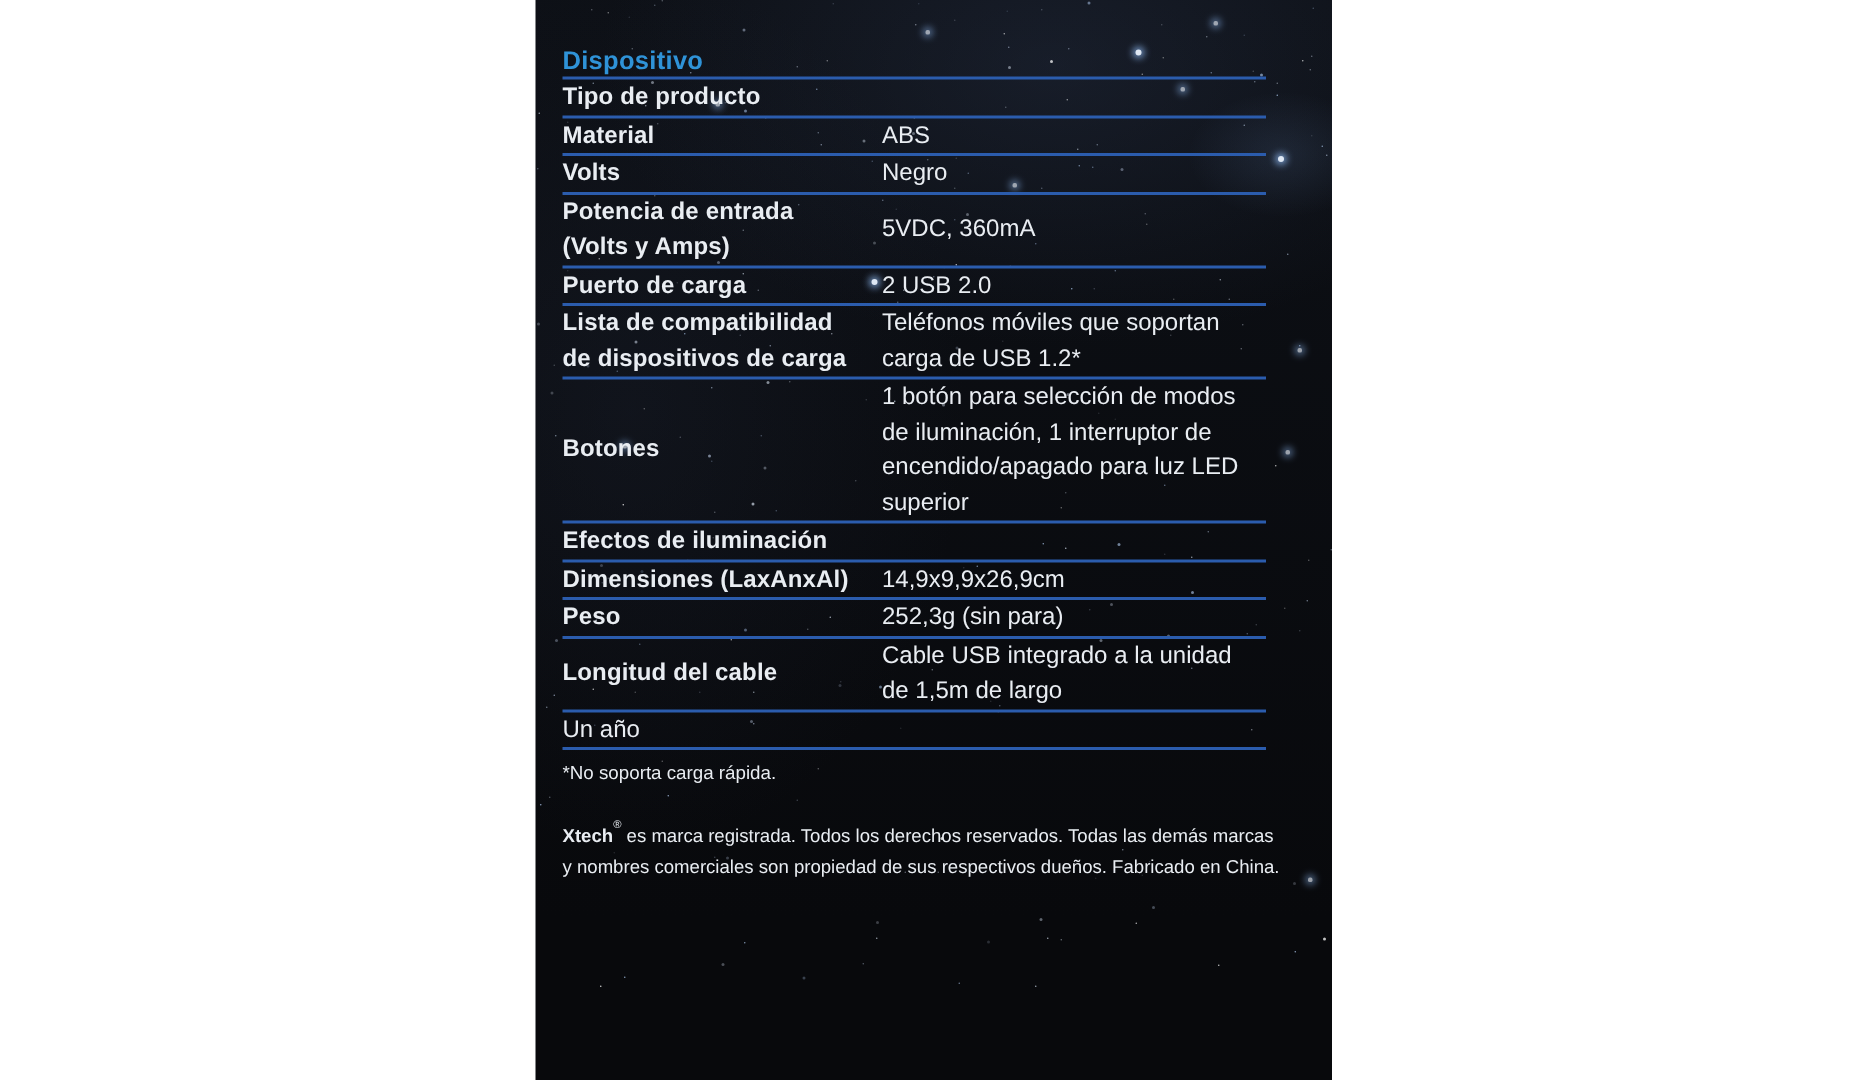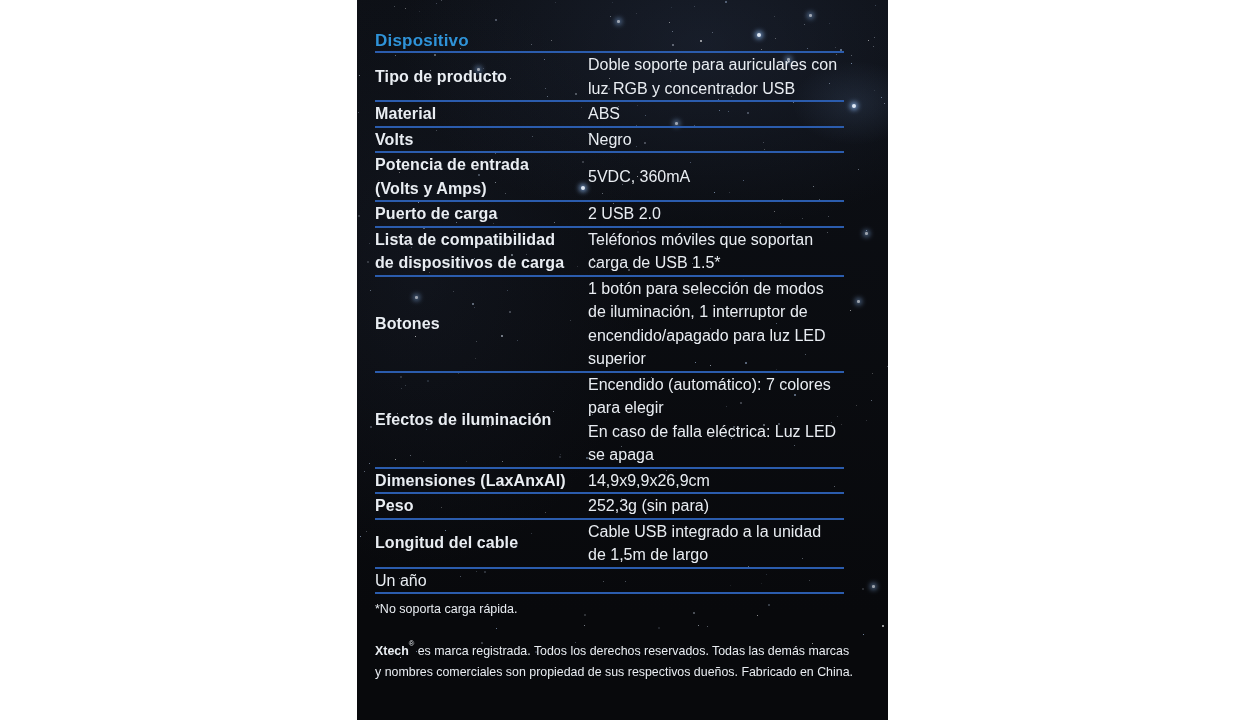--- a/index.html
+++ b/index.html
@@ -363,22 +363,20 @@
       <i class="bright" style="left: 500px; top: 300px; width: 2.5px; height: 2.5px; opacity: 0.65;"></i>
       <i class="bright" style="left: 430px; top: 58px; width: 2.5px; height: 2.5px; opacity: 0.65;"></i>
       <i class="bright" style="left: 260px; top: 20px; width: 2.5px; height: 2.5px; opacity: 0.65;"></i>
       <i class="bright" style="left: 515px; top: 585px; width: 2.5px; height: 2.5px; opacity: 0.65;"></i>
     </div>
   <div class="content">
     <div class="section-title">Dispositivo</div>
     <div class="rows" id="rows">
   <div class="spec-row">
     <div class="spec-label">Tipo de producto</div>
-    <div class="spec-value">Doble soporte para auriculares con
-luz RGB y concentrador USB</div>
   </div>
 
   <div class="spec-row">
     <div class="spec-label">Material</div>
     <div class="spec-value">ABS</div>
   </div>
 
   <div class="spec-row">
     <div class="spec-label">Volts</div>
     <div class="spec-value">Negro</div>
@@ -392,37 +390,33 @@
 
   <div class="spec-row">
     <div class="spec-label">Puerto de carga</div>
     <div class="spec-value">2 USB 2.0</div>
   </div>
 
   <div class="spec-row">
     <div class="spec-label">Lista de compatibilidad
 de dispositivos de carga</div>
     <div class="spec-value">Teléfonos móviles que soportan
-carga de USB 1.5*</div>
+carga de USB 1.2*</div>
   </div>
 
   <div class="spec-row">
     <div class="spec-label">Botones</div>
     <div class="spec-value">1 botón para selección de modos
 de iluminación, 1 interruptor de
 encendido/apagado para luz LED
 superior</div>
   </div>
 
   <div class="spec-row">
     <div class="spec-label">Efectos de iluminación</div>
-    <div class="spec-value">Encendido (automático): 7 colores
-para elegir
-En caso de falla eléctrica: Luz LED
-se apaga</div>
   </div>
 
   <div class="spec-row">
     <div class="spec-label">Dimensiones (LaxAnxAl)</div>
     <div class="spec-value">14,9x9,9x26,9cm</div>
   </div>
 
   <div class="spec-row">
     <div class="spec-label">Peso</div>
     <div class="spec-value">252,3g (sin para)</div>

